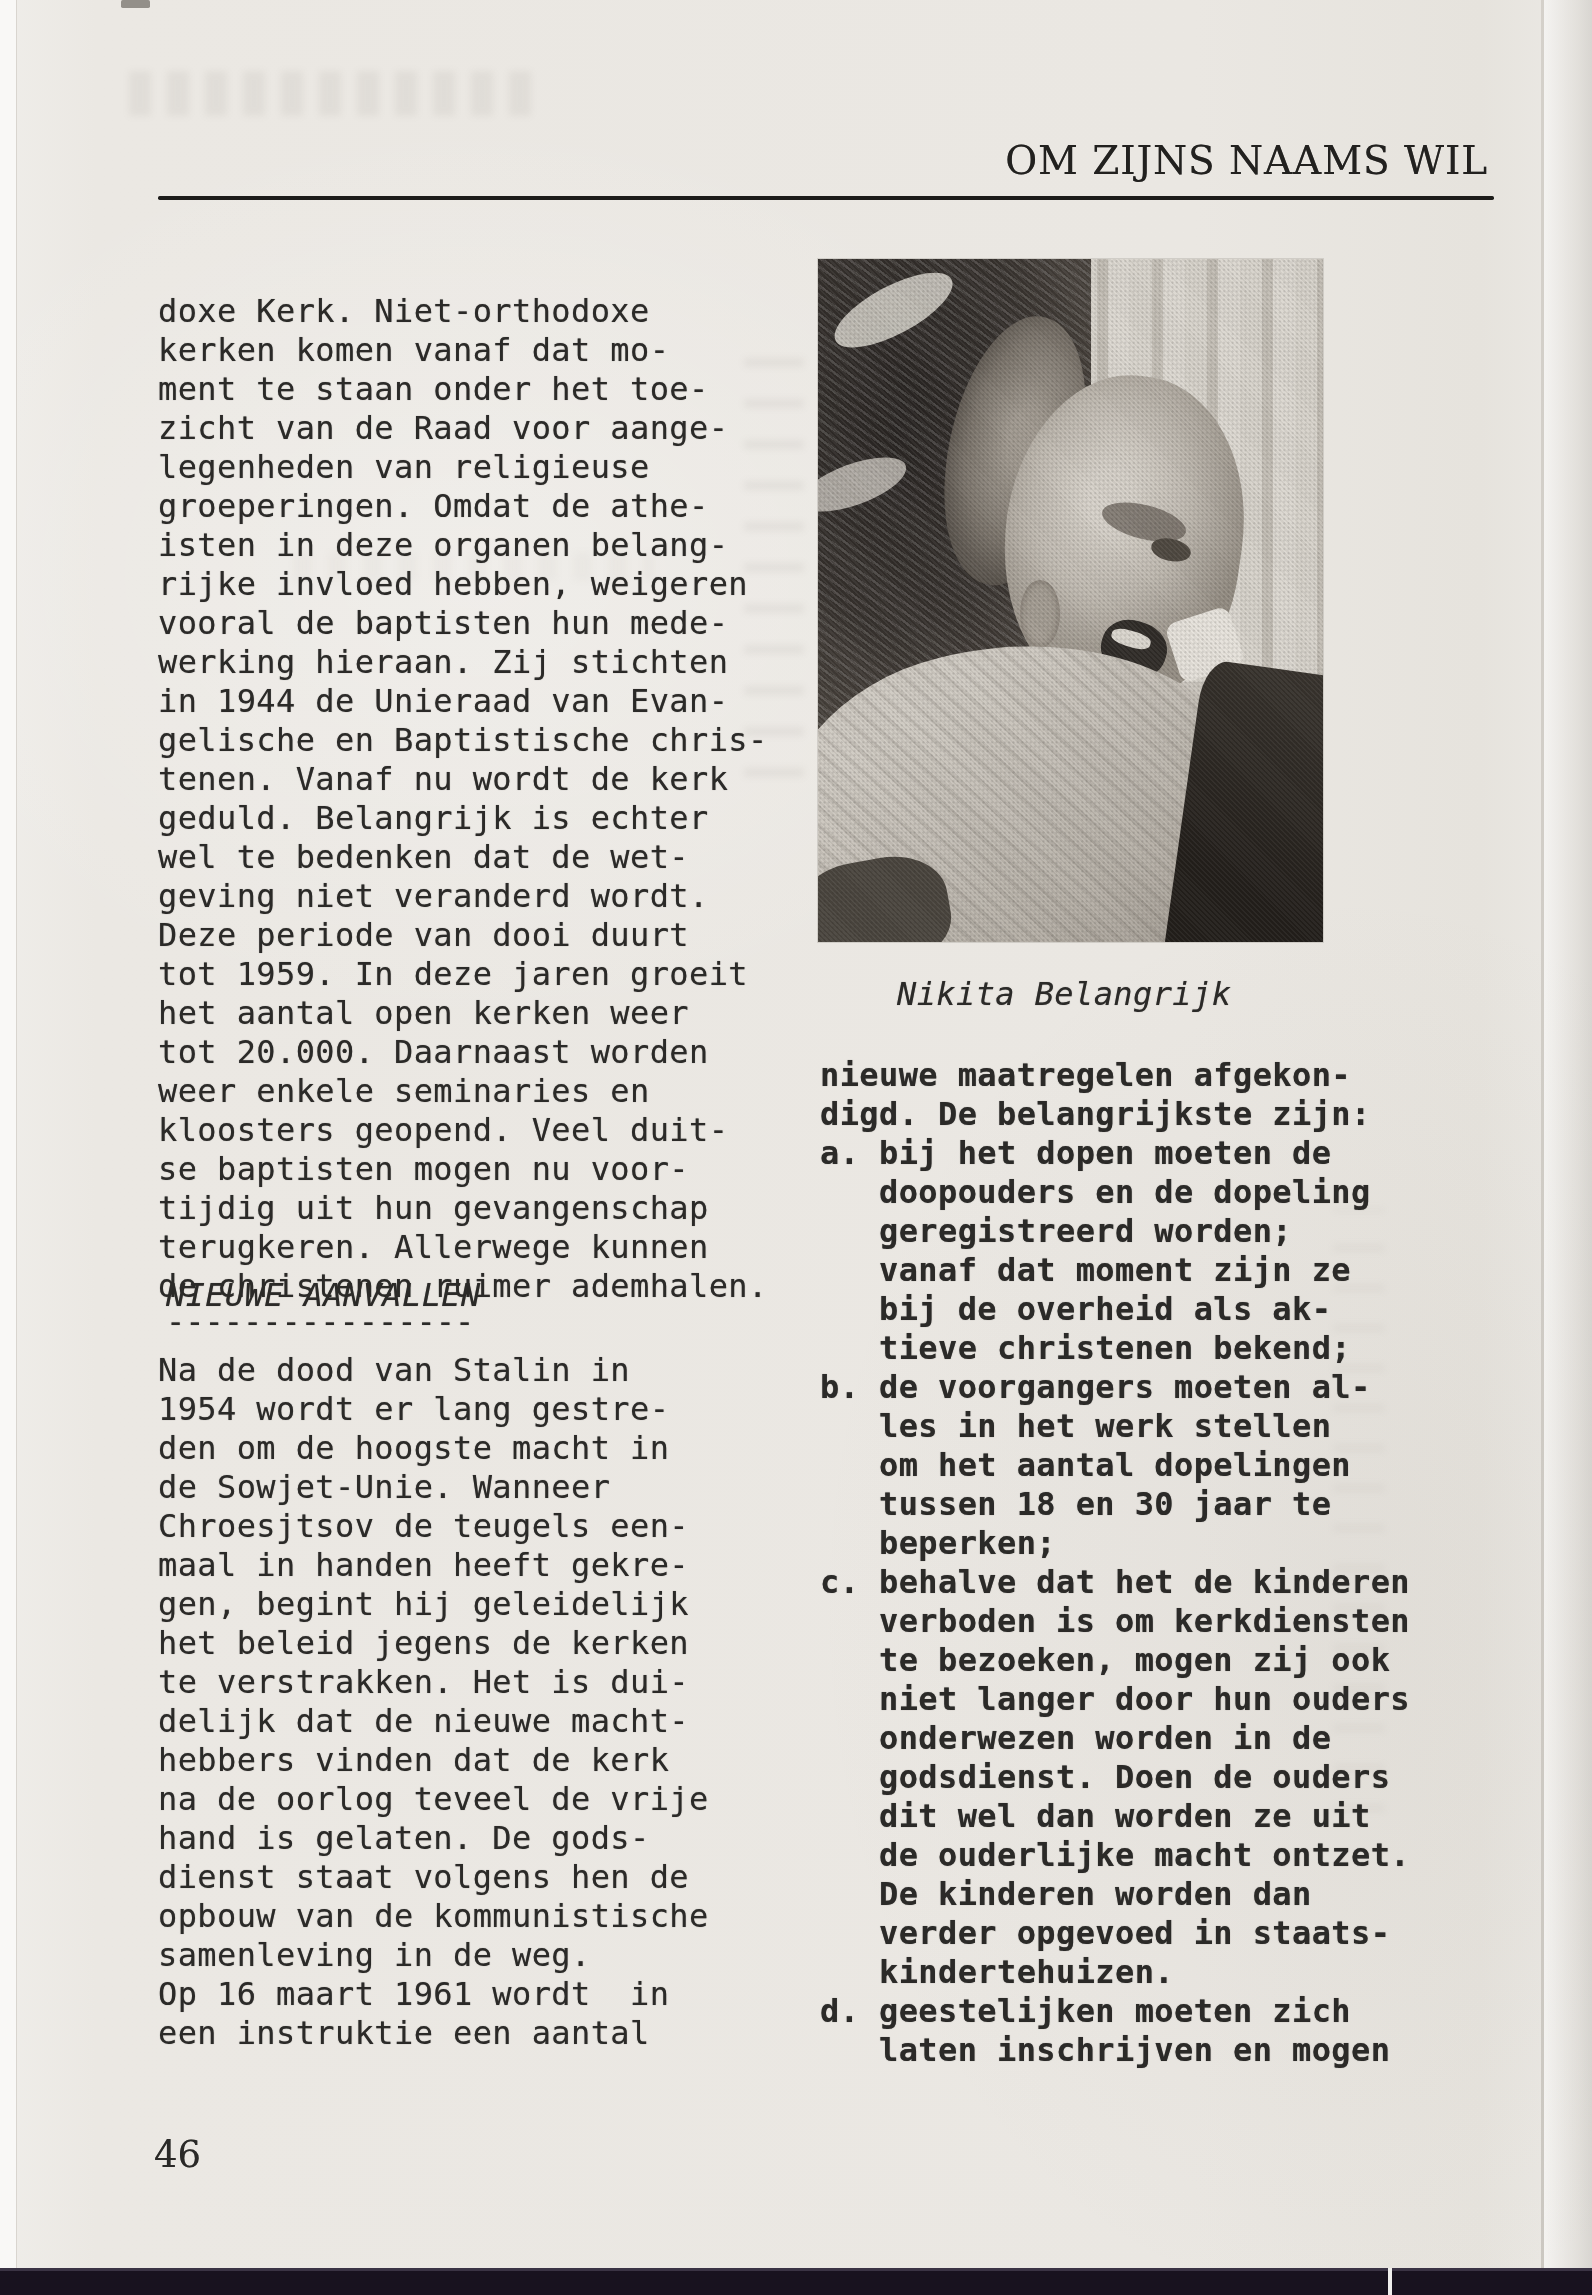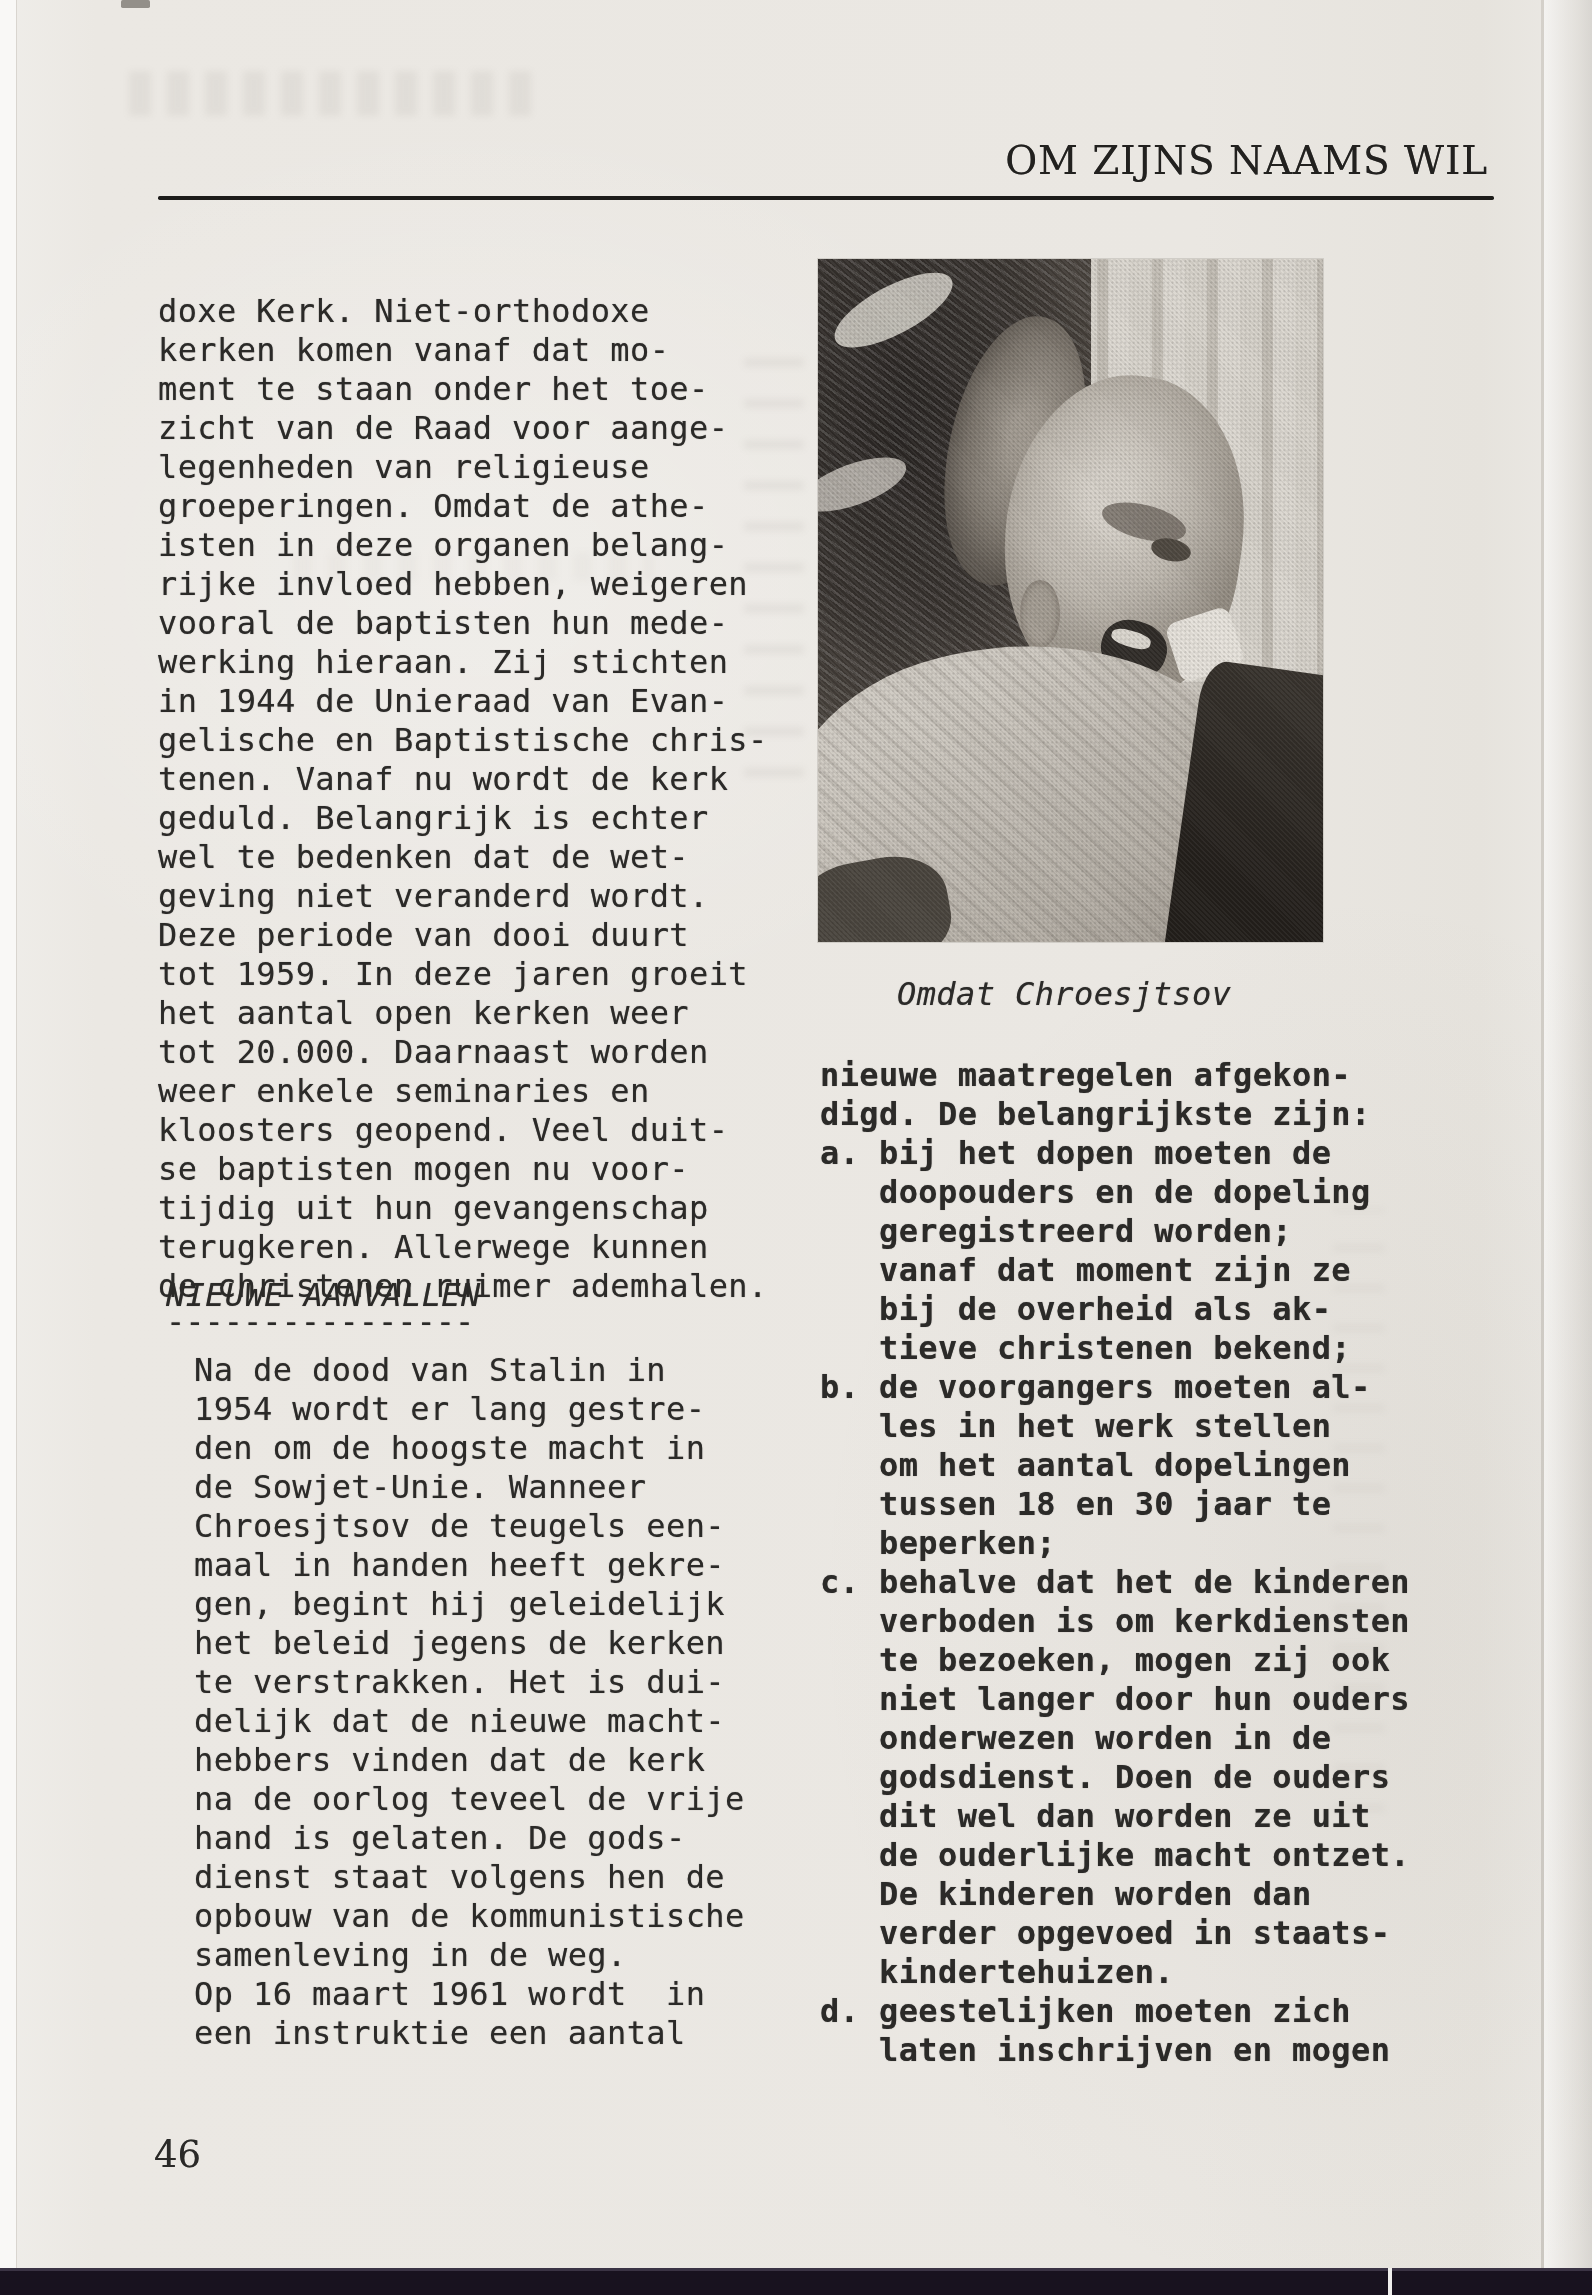--- a/index.html
+++ b/index.html
@@ -37,21 +37,21 @@
     position:absolute;top:138px;right:104px;
     font-family:"DejaVu Serif", serif;
     font-size:39px;color:#22211f;letter-spacing:0.9px;
     text-shadow:0 0 0.4px rgba(30,30,30,.6);
   }
   .header-rule{position:absolute;left:158px;top:196px;width:1336px;height:4.3px;background:#1d1c1a;border-radius:1.7px;}
 
   .col-left{position:absolute;left:158px;top:252px;width:639px;margin-top:40px;}
   .section-head{position:absolute;left:166px;top:1276px;}
   .section-underline{margin-top:-12px;letter-spacing:0;}
-  .col-left-2{position:absolute;left:158px;top:1351px;width:639px;margin-left:36px;}
+  .col-left-2{position:absolute;left:158px;top:1351px;width:639px;}
 
   .photo{
     position:absolute;left:818px;top:259px;width:505px;height:683px;
     overflow:hidden;background:#c9c4bc;
     box-shadow:0 0 0 0.9px rgba(120,115,108,.25);
   }
   .ph-stripes{position:absolute;left:40%;top:0;width:60%;height:62%;
     background:repeating-linear-gradient(90deg,#d8d4cc 0 22.4px,#c2bdb4 22.4px 33px,#ddd9d2 33px 55px);
     opacity:.9;}
   .ph-darkback{position:absolute;left:-8%;top:-6%;width:62%;height:84%;
@@ -193,21 +193,21 @@
     <div class="ph-collar"></div>
     <div class="ph-tie"></div>
     <div class="ph-sleeve"></div>
     <div class="ph-cuff"></div>
     <div class="ph-darkbr"></div>
     <div class="ph-darkbl"></div>
     <div class="ph-halftone"></div>
     <div class="ph-grain"></div>
   </div>
 
-  <div class="caption mono italic">Omdat Chroesjtsov</div>
+  <div class="caption mono italic">Nikita Belangrijk</div>
 
   <div class="col-right mono">nieuwe maatregelen afgekon-
 digd. De belangrijkste zijn:
 a. bij het dopen moeten de
    doopouders en de dopeling
    geregistreerd worden;
    vanaf dat moment zijn ze
    bij de overheid als ak-
    tieve christenen bekend;
 b. de voorgangers moeten al-

